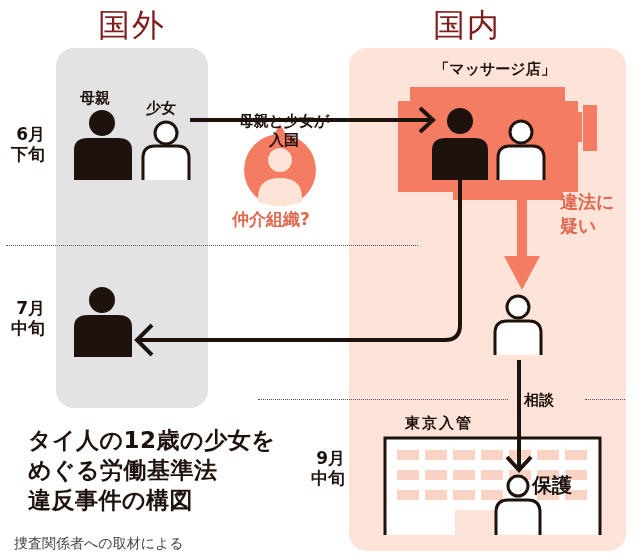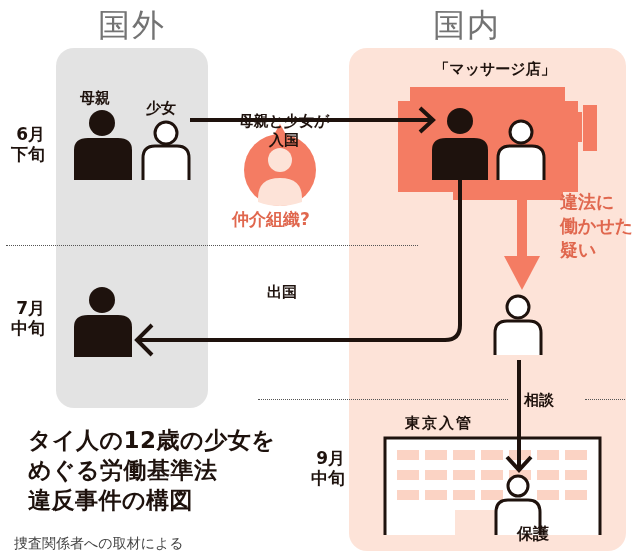--- a/index.html
+++ b/index.html
@@ -1,21 +1,21 @@
 <!DOCTYPE html>
 <html><head>
 <meta charset="utf-8">
 <style>
   html, body { margin:0; padding:0; background:#ffffff; }
   body { width:640px; height:555px; position:relative; overflow:hidden;
          font-family:"DejaVu Sans", "Liberation Sans", sans-serif; color:#1e120d; }
   .abs { position:absolute; }
   .panel-abroad { left:56px; top:48px; width:152px; height:360px; background:#e3e3e3; border-radius:18px; }
   .panel-domestic { left:349px; top:48px; width:277px; height:503px; background:#fde3d8; border-radius:18px; }
-  .region-title { font-size:32px; font-weight:normal; color:#737373; letter-spacing:2px; font-family:"DejaVu Serif","Liberation Serif",serif; }
+  .region-title { font-size:32px; font-weight:normal; color:#7f1d1d; letter-spacing:2px; font-family:"DejaVu Serif","Liberation Serif",serif; }
   .time-label { font-size:17px; font-weight:bold; line-height:20px; text-align:right; width:40px; }
   .label { font-size:15px; font-weight:bold; text-align:center; line-height:19px; }
   .red-label { color:#e0674e; font-size:17px; font-weight:bold; line-height:22px; }
   .title { font-size:23px; font-weight:bold; line-height:30px; letter-spacing:0.5px;margin-left:14px; }
   .source { font-size:14px; color:#444; }
   .dotted { border-top:1.5px dotted #555; height:0; }
   svg { position:absolute; left:0; top:0; }
 </style>
 </head>
 <body>
@@ -150,32 +150,30 @@
   <div>母親と少女が</div>
   <div>入国</div>
 </div>
 
 <div class="abs label" style="left:415px; top:60px; width:160px;">「マッサージ店」</div>
 
 <div class="abs red-label" style="left:232px; top:208px;">仲介組織?</div>
 
 <div class="abs red-label" style="left:540px; top:190px; font-size:18px; line-height:24px;margin-left:20px;">
   <div>違法に</div>
-  <div>働かせた</div>
   <div>疑い</div>
 </div>
 
 <div class="abs label" style="left:222px; top:283px; width:120px;">
-  <div>出国</div>
 </div>
 
 <div class="abs label" style="left:524px; top:391px;">相談</div>
 
 <div class="abs label" style="left:405px; top:414px; letter-spacing:2px;">東京入管</div>
 
-<div class="abs label" style="left:517px; top:476px; font-size:16px;margin-top:48px;">保護</div>
+<div class="abs label" style="left:532px; top:476px; font-size:20px;">保護</div>
 
 <div class="abs" style="left:14px; top:425px;">
   <div class="title">タイ人の12歳の少女を</div>
   <div class="title">めぐる労働基準法</div>
   <div class="title">違反事件の構図</div>
   <div class="source" style="margin-top:20px;">捜査関係者への取材による</div>
 </div>
 
 </body></html>

